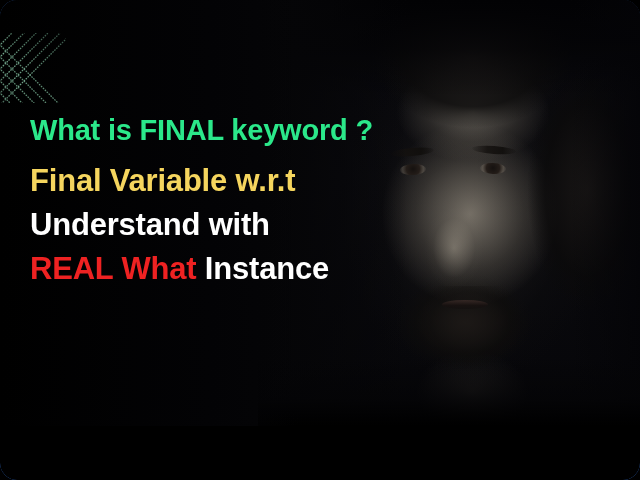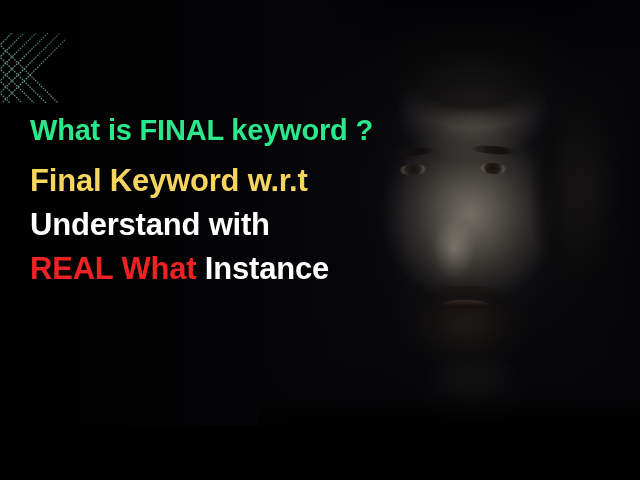--- a/index.html
+++ b/index.html
@@ -13,20 +13,21 @@
     overflow: hidden;
     font-family: "Liberation Sans", sans-serif;
   }
 
   #thumbnail {
     position: relative;
     width: 640px;
     height: 480px;
     background: #3b82f6;
     overflow: hidden;
+    border-radius: 17px;
   }
 
   
   .content-region {
     position: absolute;
     left: 0;
     top: 0;
     width: 640px;
     height: 426px;
     background: #050507;
@@ -239,21 +240,21 @@
         <line x1="-22" y1="2" x2="60" y2="84"></line>
         <line x1="-22" y1="14" x2="56" y2="92"></line>
         <line x1="-22" y1="26" x2="48" y2="96"></line>
         <line x1="-22" y1="38" x2="40" y2="100"></line>
       </g>
     </svg>
 
     <div class="text-block">
       <div class="line line-title">What is FINAL keyword ?</div>
 
-      <div class="line line-body c-yellow">Final Keyword w.r.t</div>
+      <div class="line line-body c-yellow">Final Variable w.r.t</div>
 
 
       <div class="line line-body c-white">Understand with</div>
 
       <div class="line line-body last">
         <span class="c-red">REAL What</span><span class="c-white"> Instance</span>
       </div>
     </div>
 
   </div>

